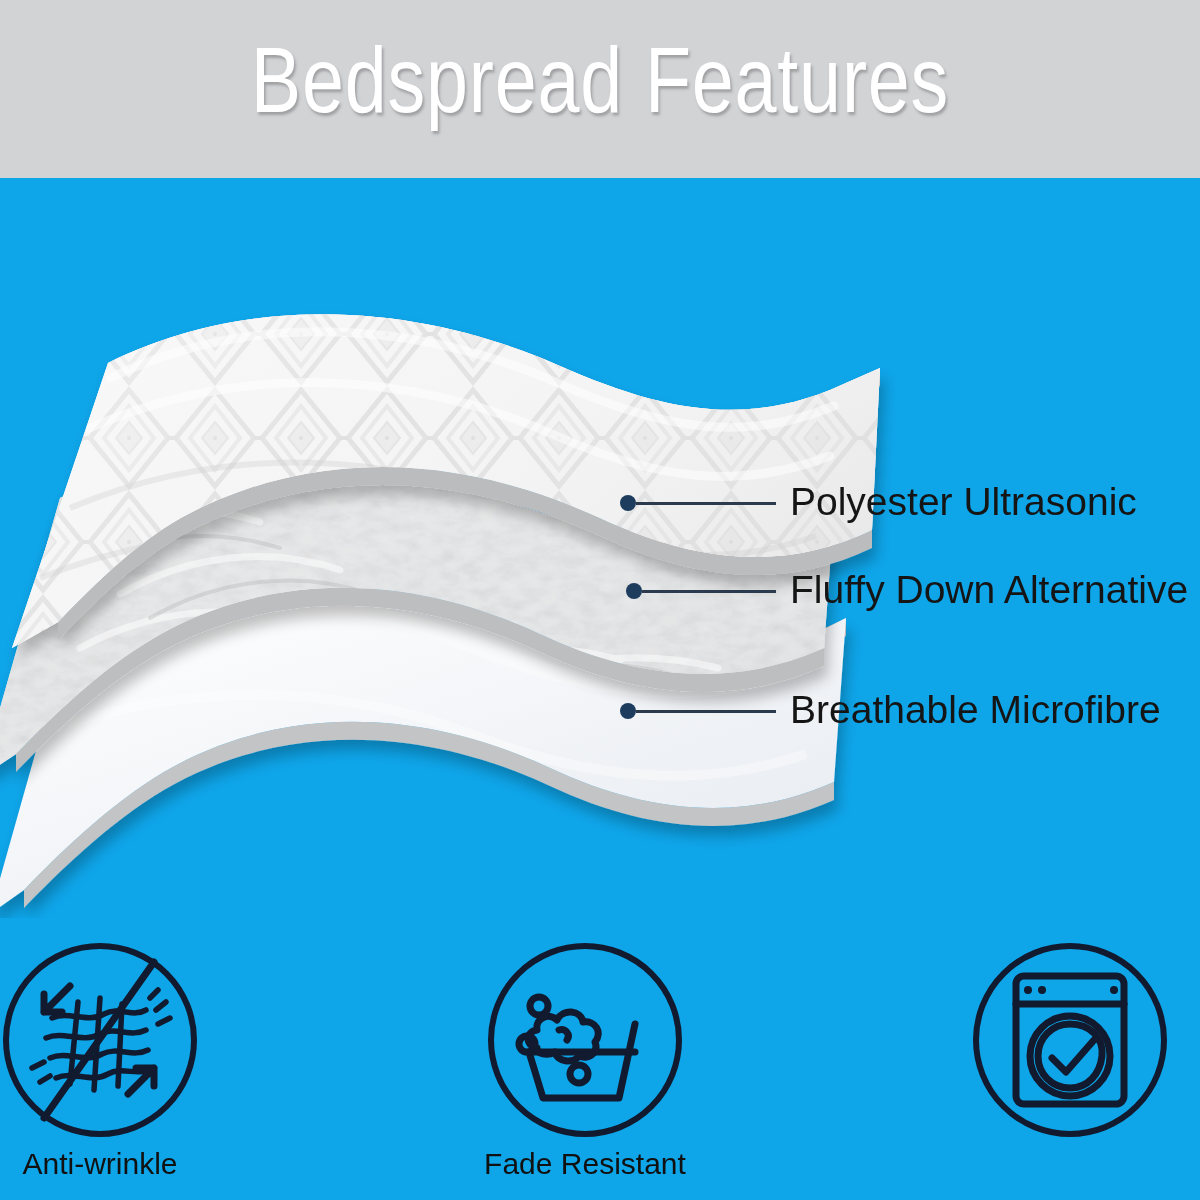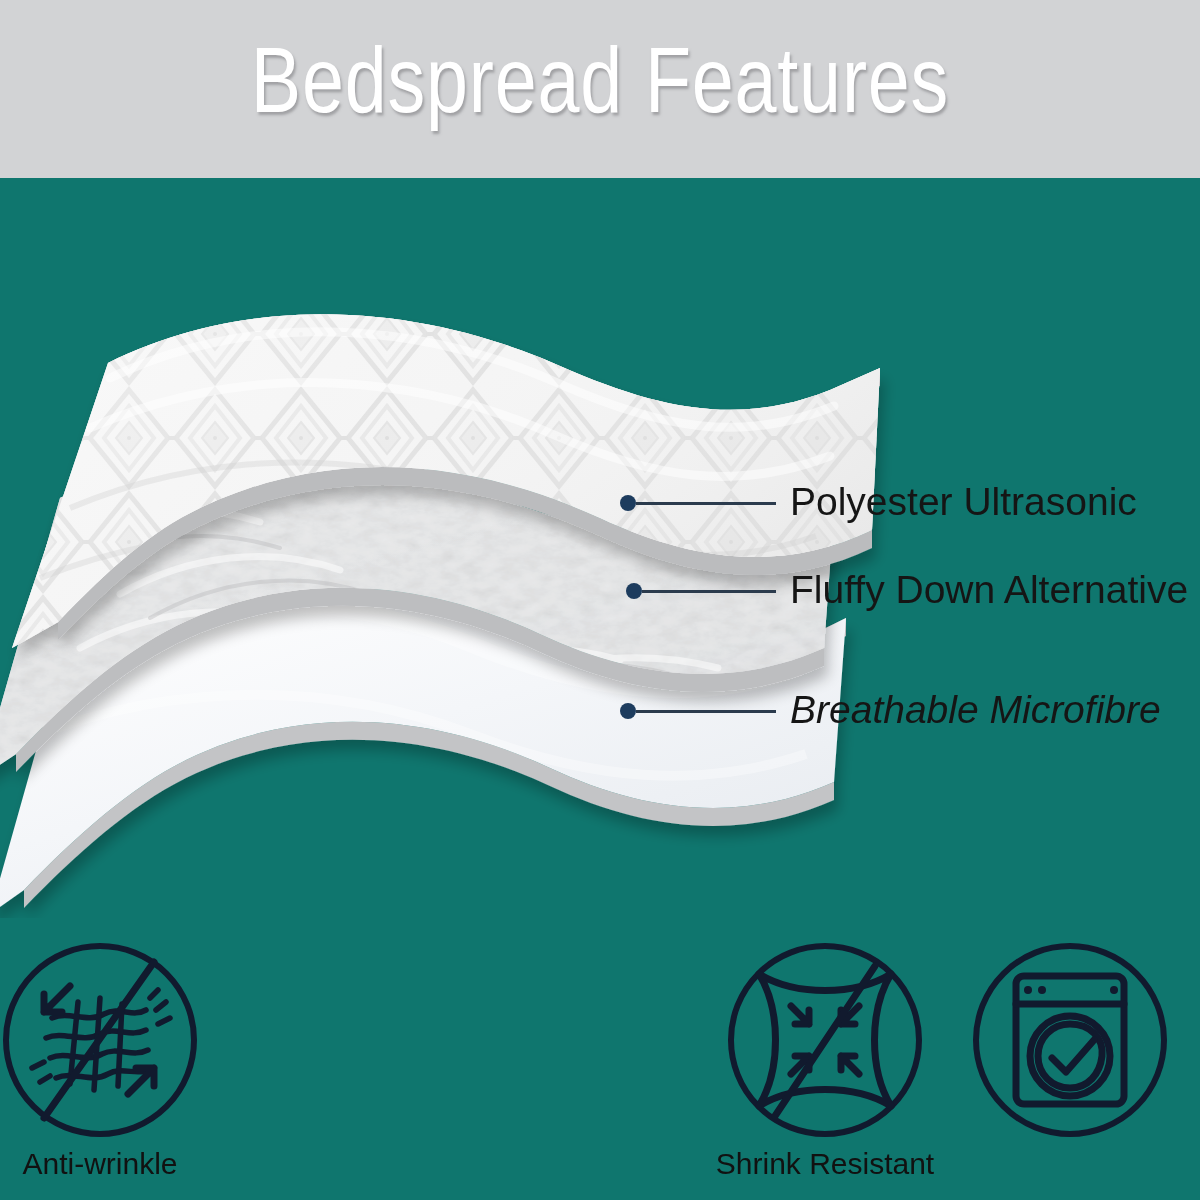--- a/index.html
+++ b/index.html
@@ -5,21 +5,21 @@
   * { margin:0; padding:0; box-sizing:border-box; }
   html, body {
     width:1200px; height:1200px;
     background:#ffffff;
     font-family:"Liberation Sans", sans-serif;
     overflow:hidden;
   }
   #page {
     position:relative;
     width:1200px; height:1200px;
-    background:#0f766e;
+    background:#0ea5e9;
   }
 
   
   #header-band {
     position:absolute; left:0; top:0;
     width:1200px; height:178px;
     background:#d2d3d5;
   }
   #page-title {
     position:absolute;
@@ -259,21 +259,21 @@
     <span class="callout-line" style="left:636px; top:470px; width:140px;"></span>
     <span class="callout-text" style="left:790px; top:450px;">Polyester Ultrasonic</span>
   </div>
 
   <div class="callout" style="left:0; top:0; width:1104px; height:1200px; pointer-events:none;">
     <span class="callout-dot" style="left:626px; top:583px;"></span>
     <span class="callout-line" style="left:642px; top:590px; width:134px;"></span>
     <span class="callout-text" style="left:790px; top:570px;">Fluffy Down Alternative</span>
   </div>
 
-  <div class="callout" style="left:0; top:0; width:1200px; height:1200px; pointer-events:none;font-style:italic;">
+  <div class="callout" style="left:0; top:0; width:1200px; height:1200px; pointer-events:none;">
     <span class="callout-dot" style="left:620px; top:703px;"></span>
     <span class="callout-line" style="left:636px; top:710px; width:140px;"></span>
     <span class="callout-text" style="left:790px; top:690px;">Breathable Microfibre</span>
   </div>
 
   <div id="features-row">
 
     <div class="feature" style="left:-20px;">
       <svg class="feature-circle" viewBox="0 0 200 200">
         <circle class="ic-ring" cx="100" cy="100" r="94"></circle>
@@ -297,39 +297,42 @@
           <path d="M150 58 L 158 50 M156 70 L 166 62 M158 84 L 170 78"></path>
           <path d="M50 136 L 40 142 M44 122 L 32 128"></path>
         </g>
 
         <line class="ic" x1="154" y1="22" x2="44" y2="178"></line>
       </svg>
       <div class="feature-label">Anti-wrinkle</div>
     </div>
 
 
-
-    <div class="feature" style="left:705px;">
+    <div class="feature" style="left:465px;">
       <svg class="feature-circle" viewBox="0 0 200 200">
         <circle class="ic-ring" cx="100" cy="100" r="94"></circle>
 
-        <path class="ic" d="M34 34 C 70 56, 130 56, 166 34 C 144 70, 144 130, 166 166
-                            C 130 144, 70 144, 34 166 C 56 130, 56 70, 34 34 Z"></path>
+        <path class="ic" d="M44 112 L 58 158 L 134 158 L 150 84"></path>
+        <line class="ic" x1="44" y1="112" x2="150" y2="112"></line>
 
         <g class="ic">
-          <path d="M66 66 L 84 84 M84 84 L 70 84 M84 84 L 84 70"></path>
-          <path d="M134 66 L 116 84 M116 84 L 130 84 M116 84 L 116 70"></path>
-          <path d="M66 134 L 84 116 M84 116 L 70 116 M84 116 L 84 130"></path>
-          <path d="M134 134 L 116 116 M116 116 L 130 116 M116 116 L 116 130"></path>
-        </g>
-
-        <line class="ic" x1="150" y1="26" x2="50" y2="176"></line>
+          <path d="M52 108 C 40 106, 40 92, 52 90 C 50 78, 64 72, 72 80
+                   C 78 68, 96 70, 98 82 C 110 80, 118 92, 110 102
+                   C 114 112, 104 120, 94 116 C 88 124, 72 122, 70 112
+                   C 62 116, 52 114, 52 108 Z"></path>
+          <path d="M74 90 C 80 88, 86 94, 82 100"></path>
+        </g>
+
+        <circle class="ic" cx="54" cy="66" r="9"></circle>
+        <circle class="ic" cx="94" cy="134" r="9"></circle>
+        <circle class="ic" cx="42" cy="104" r="8"></circle>
       </svg>
-      <div class="feature-label">Shrink Resistant</div>
+      <div class="feature-label">Fade Resistant</div>
     </div>
+
 
     <div class="feature" style="left:950px;">
       <svg class="feature-circle" viewBox="0 0 200 200">
         <circle class="ic-ring" cx="100" cy="100" r="94"></circle>
 
         <rect class="ic" x="46" y="36" width="108" height="128" rx="8"></rect>
         <line class="ic" x1="46" y1="64" x2="154" y2="64"></line>
         <circle cx="58" cy="50" r="4" fill="#111a2e"></circle>
         <circle cx="72" cy="50" r="4" fill="#111a2e"></circle>
         <circle cx="144" cy="50" r="4" fill="#111a2e"></circle>

